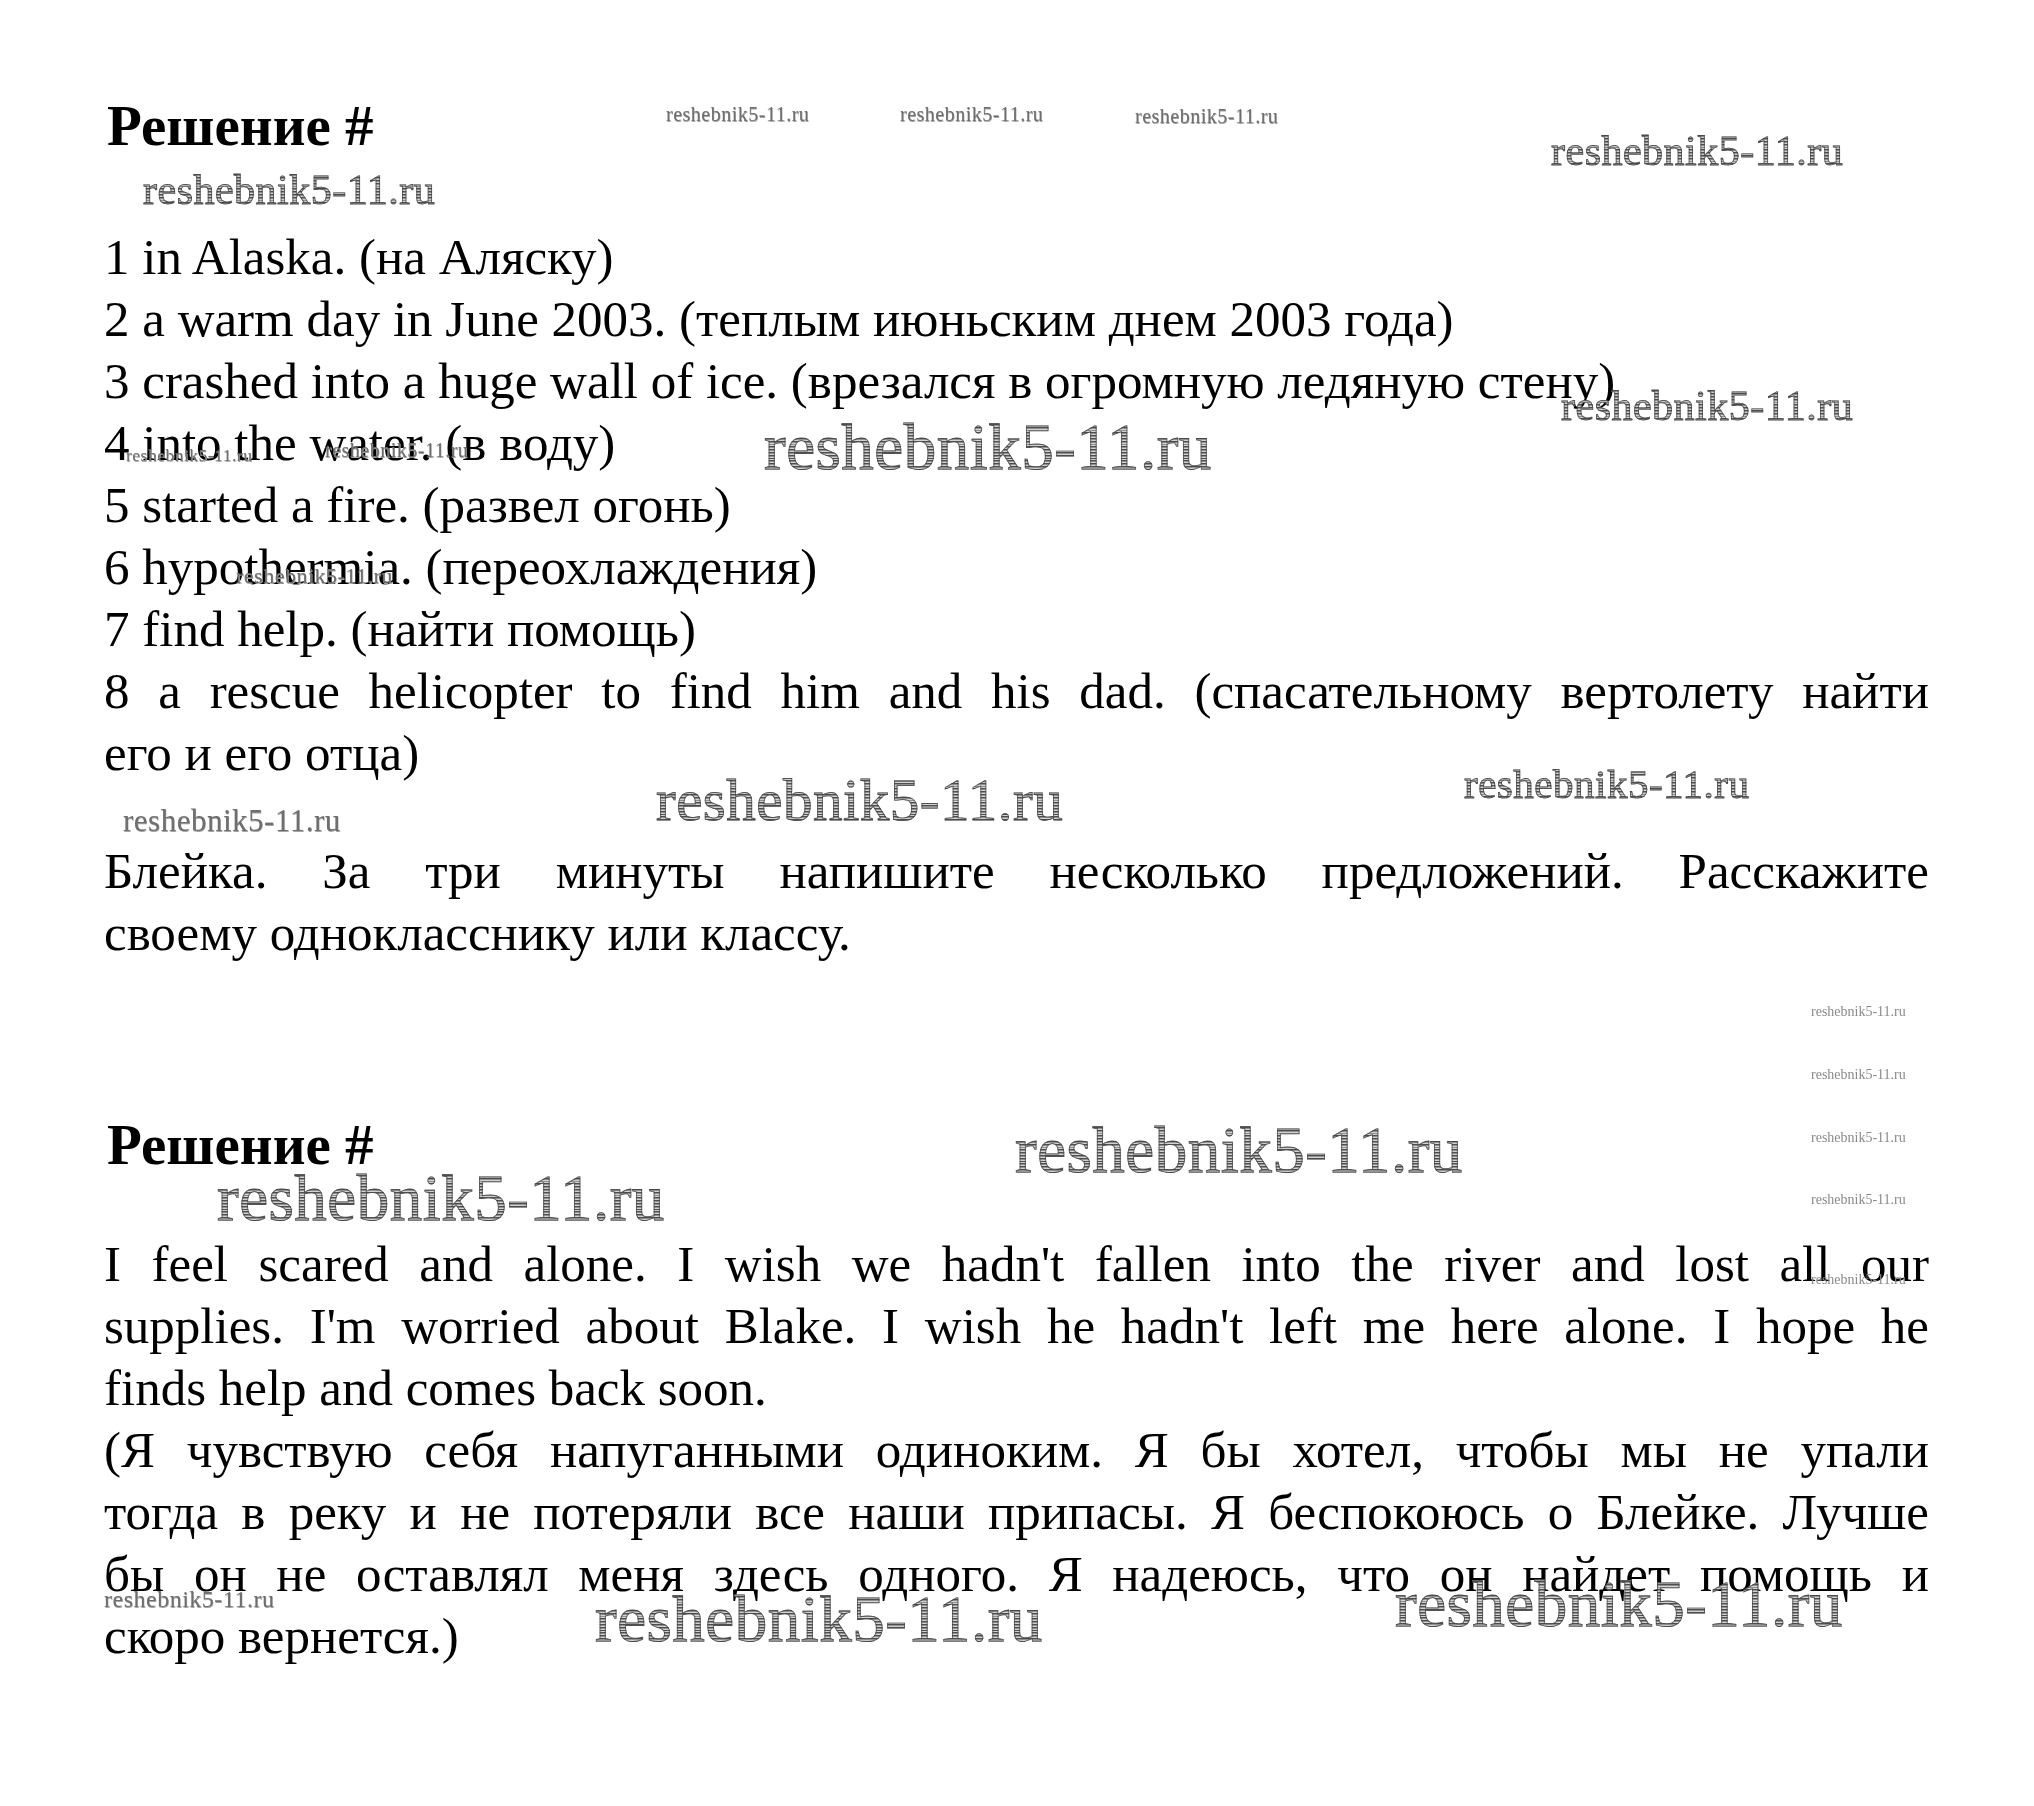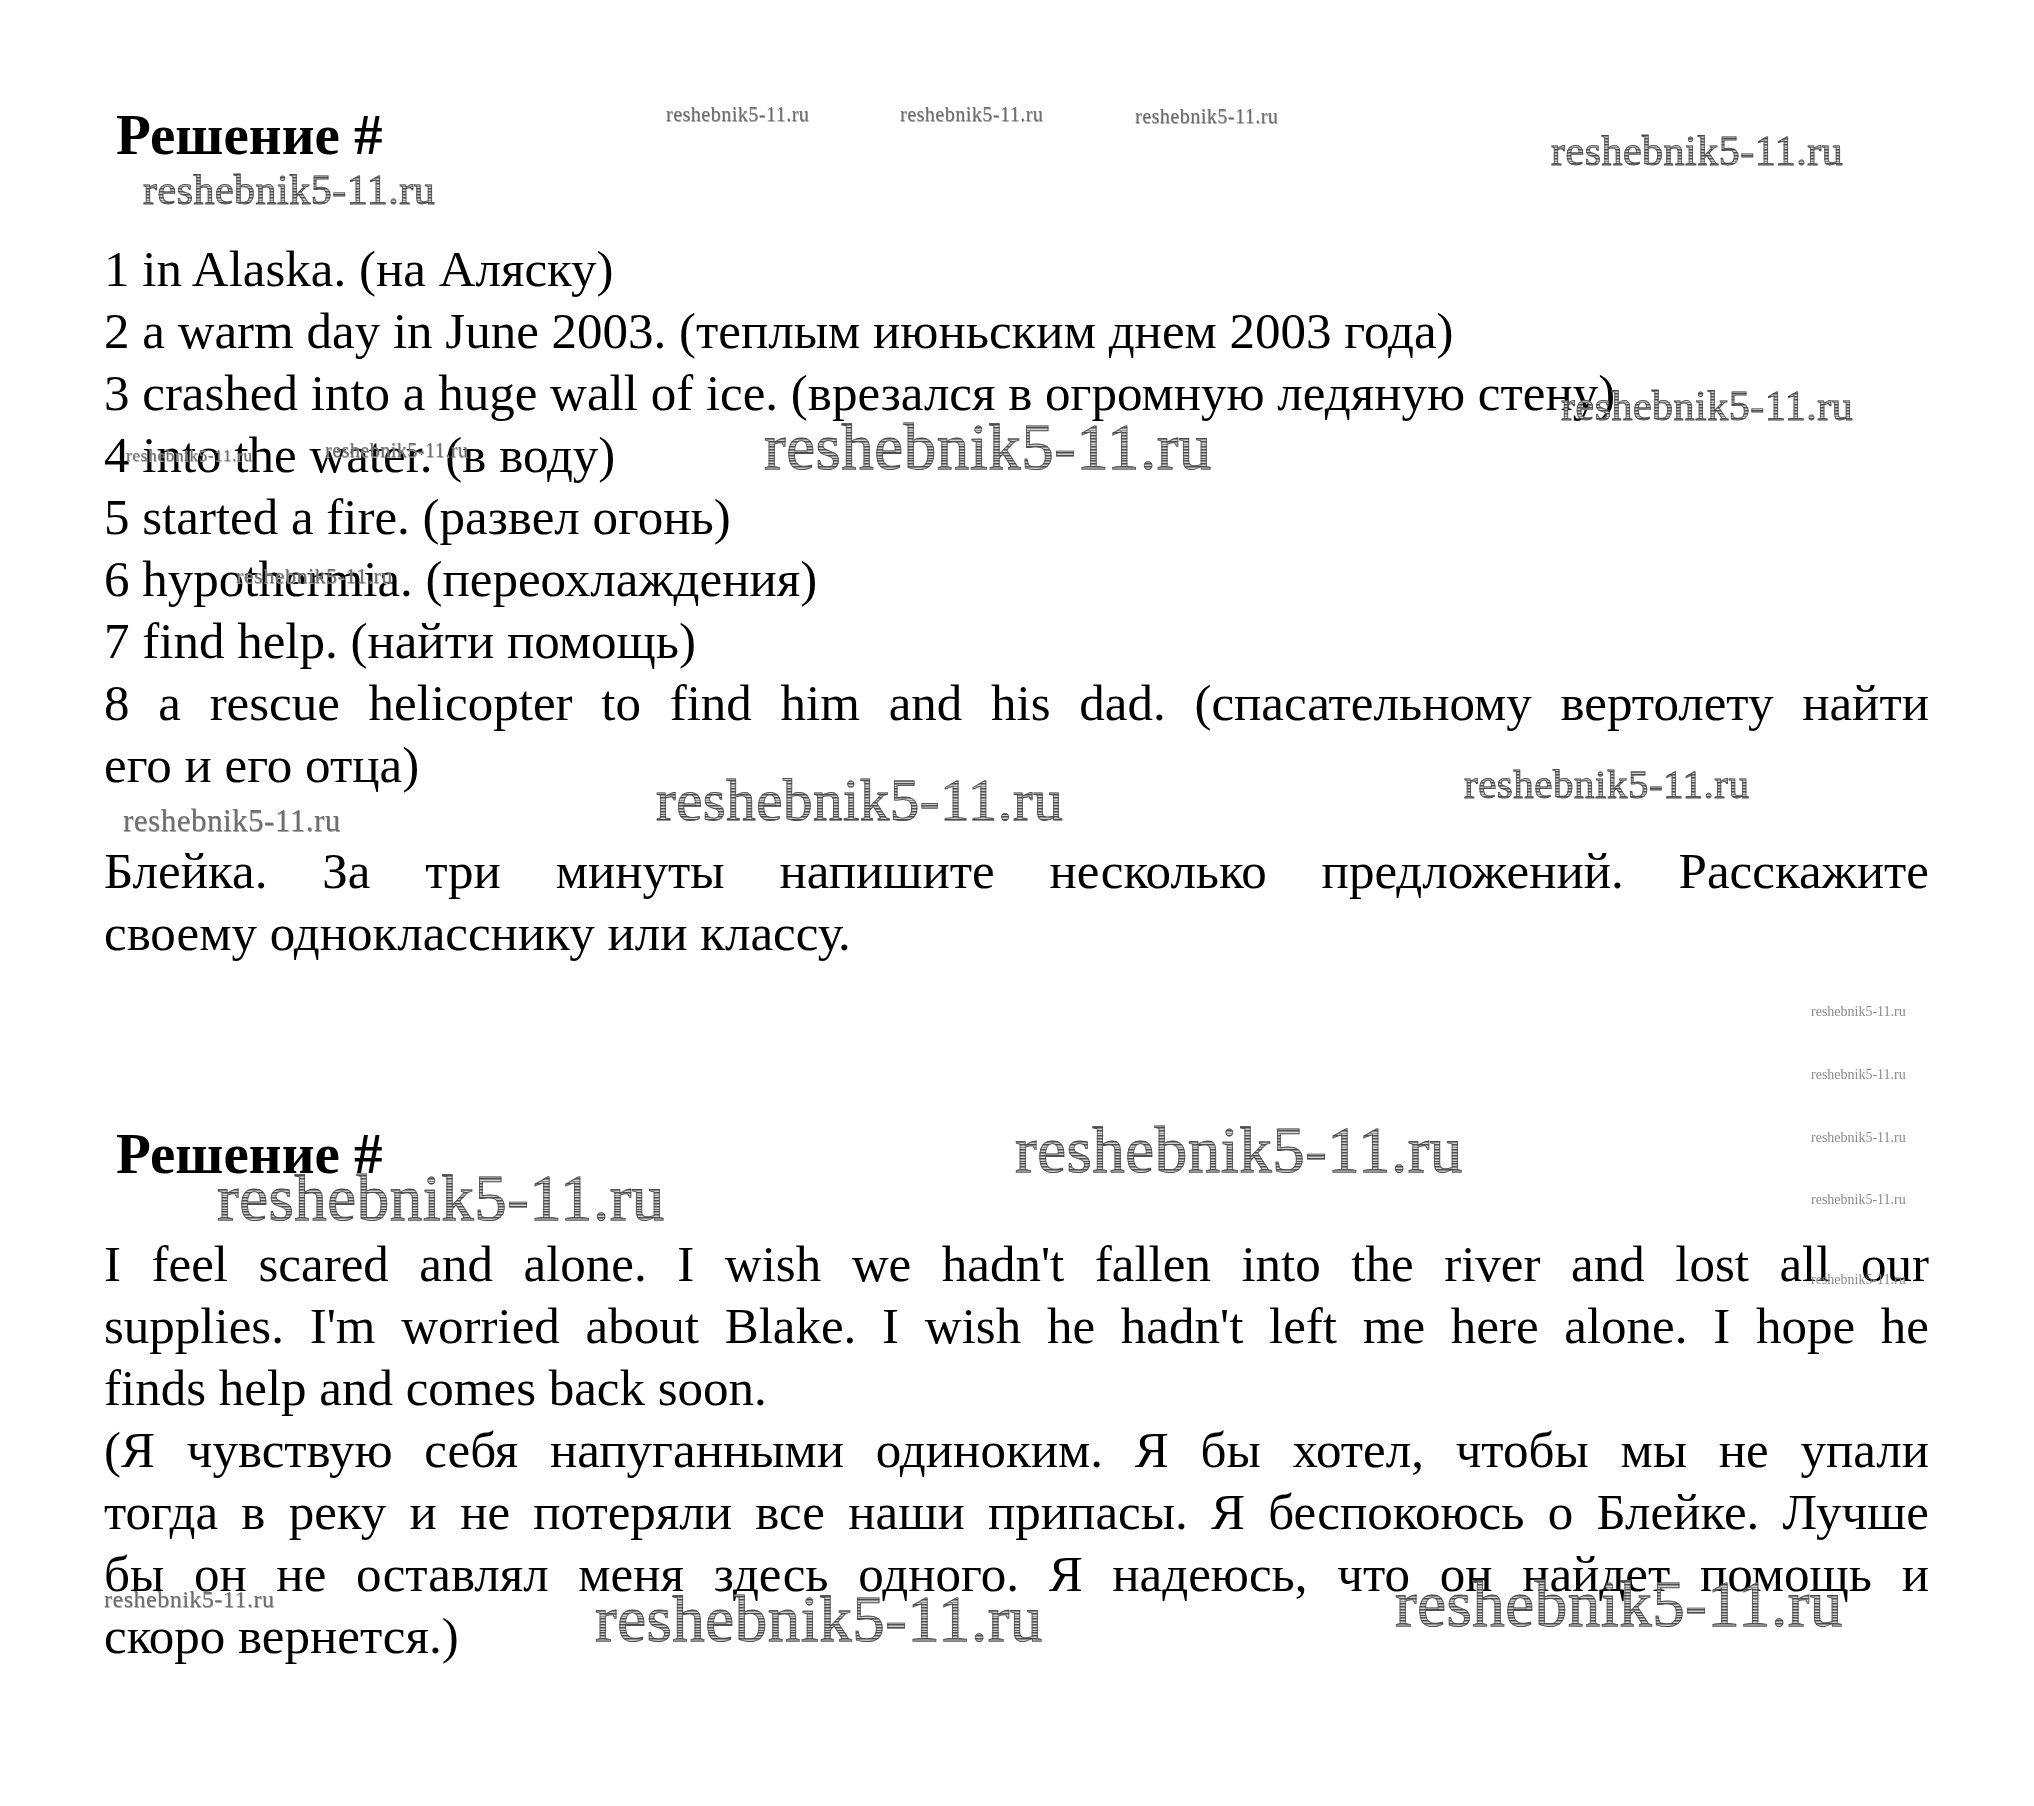--- a/index.html
+++ b/index.html
@@ -5,21 +5,21 @@
   html, body { margin: 0; padding: 0; }
   body {
     width: 2034px; height: 1806px;
     background: #ffffff;
     position: relative;
     overflow: hidden;
     font-family: "Liberation Serif", "DejaVu Serif", serif;
     color: #000;
   }
   .heading {
-    position: absolute; left: 104px; margin: 12px;
+    position: absolute; left: 104px; margin: 3px;
     font-size: 57px; font-weight: bold; line-height: 62px;
     white-space: nowrap;
   }
   .block { position: absolute; left: 104px; width: 1825px; }
   .ln {
     font-size: 51px; line-height: 62px; height: 62px;
     overflow: hidden; text-align: left; white-space: nowrap;
   }
   .ln.j {
     white-space: normal;
@@ -47,21 +47,21 @@
       -webkit-text-stroke: 0.9px rgba(72,72,72,0.85);
       text-shadow: none;
     }
   }
 </style>
 </head>
 <body>
 
 <h1 class="heading" style="top:92px">Решение #</h1>
 
-<div class="block" style="top:238px">
+<div class="block" style="top:226px">
   <div class="ln">1 in Alaska. (на Аляску)</div>
   <div class="ln">2 a warm day in June 2003. (теплым июньским днем 2003 года)</div>
   <div class="ln">3 crashed into a huge wall of ice. (врезался в огромную ледяную стену)</div>
   <div class="ln">4 into the water. (в воду)</div>
   <div class="ln">5 started a fire. (развел огонь)</div>
   <div class="ln">6 hypothermia. (переохлаждения)</div>
   <div class="ln">7 find help. (найти помощь)</div>
   <div class="ln j">8 a rescue helicopter to find him and his dad. (спасательному вертолету найти</div>
   <div class="ln">его и его отца)</div>
 </div>

